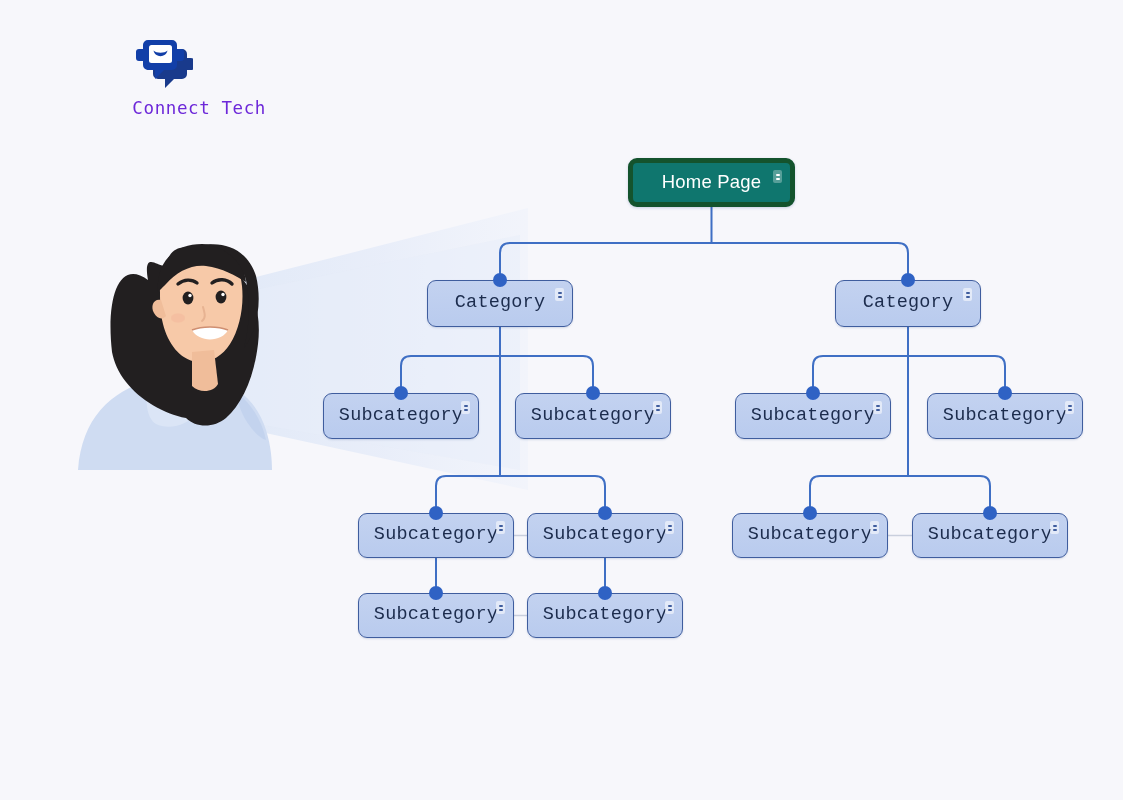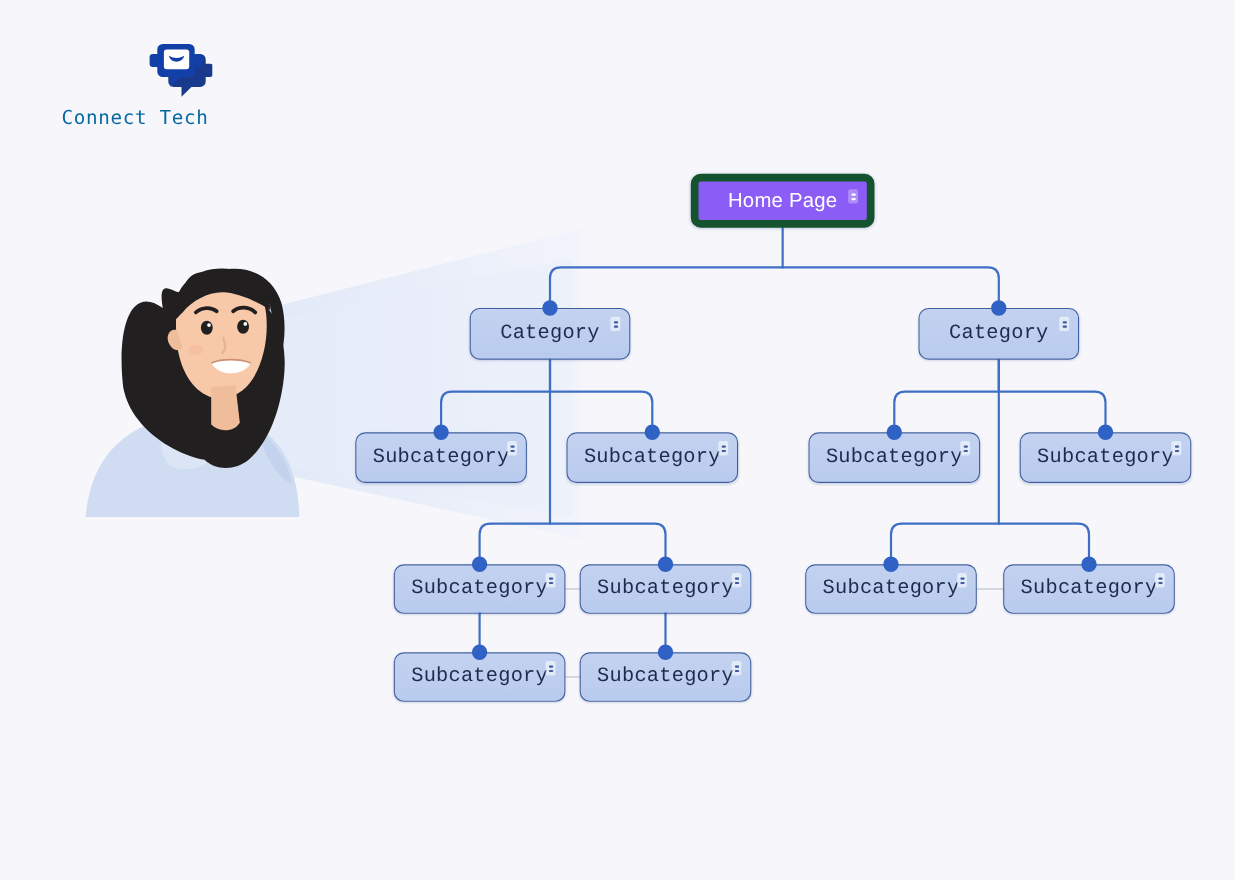--- a/index.html
+++ b/index.html
@@ -46,47 +46,47 @@
     width: 210px;
   }
   .brand-mark {
     width: 64px;
     height: 56px;
     margin: 0 auto;
     display: block;
   }
   .brand-name {
     margin-top: 8px;
-    text-align: left;
+    text-align: right;
     font-family: "DejaVu Sans Mono", monospace;
     font-size: 17.5px;
     letter-spacing: 0.6px;
-    color: #0369a1;
+    color: #6d28d9;
     white-space: nowrap;
   }
   
   .node {
     position: absolute;
     box-sizing: border-box;
     border-radius: 9px;
     display: flex;
     align-items: center;
     justify-content: center;
     text-align: center;
     user-select: none;
   }
   .node .label {
     font-size: 18.5px;
     letter-spacing: 0.2px;
     line-height: 1;
     white-space: nowrap;
   }
   .node.root {
-    background: #8b5cf6;
-    border: 7px solid #14532d;
+    background: #0f766e;
+    border: 5px solid #14532d;
     box-shadow: 0 1px 3px rgba(40,70,140,0.22);
   }
   .node.root .label {
     color: #ffffff;
   }
   .node.branch {
     background: linear-gradient(180deg, #c3d2f0 0%, #b9cbee 100%);
     border: 1.4px solid #3f5d9e;
     box-shadow: 0 1px 2px rgba(40,70,140,0.18);
     font-family: Liberation Mono, monospace;

